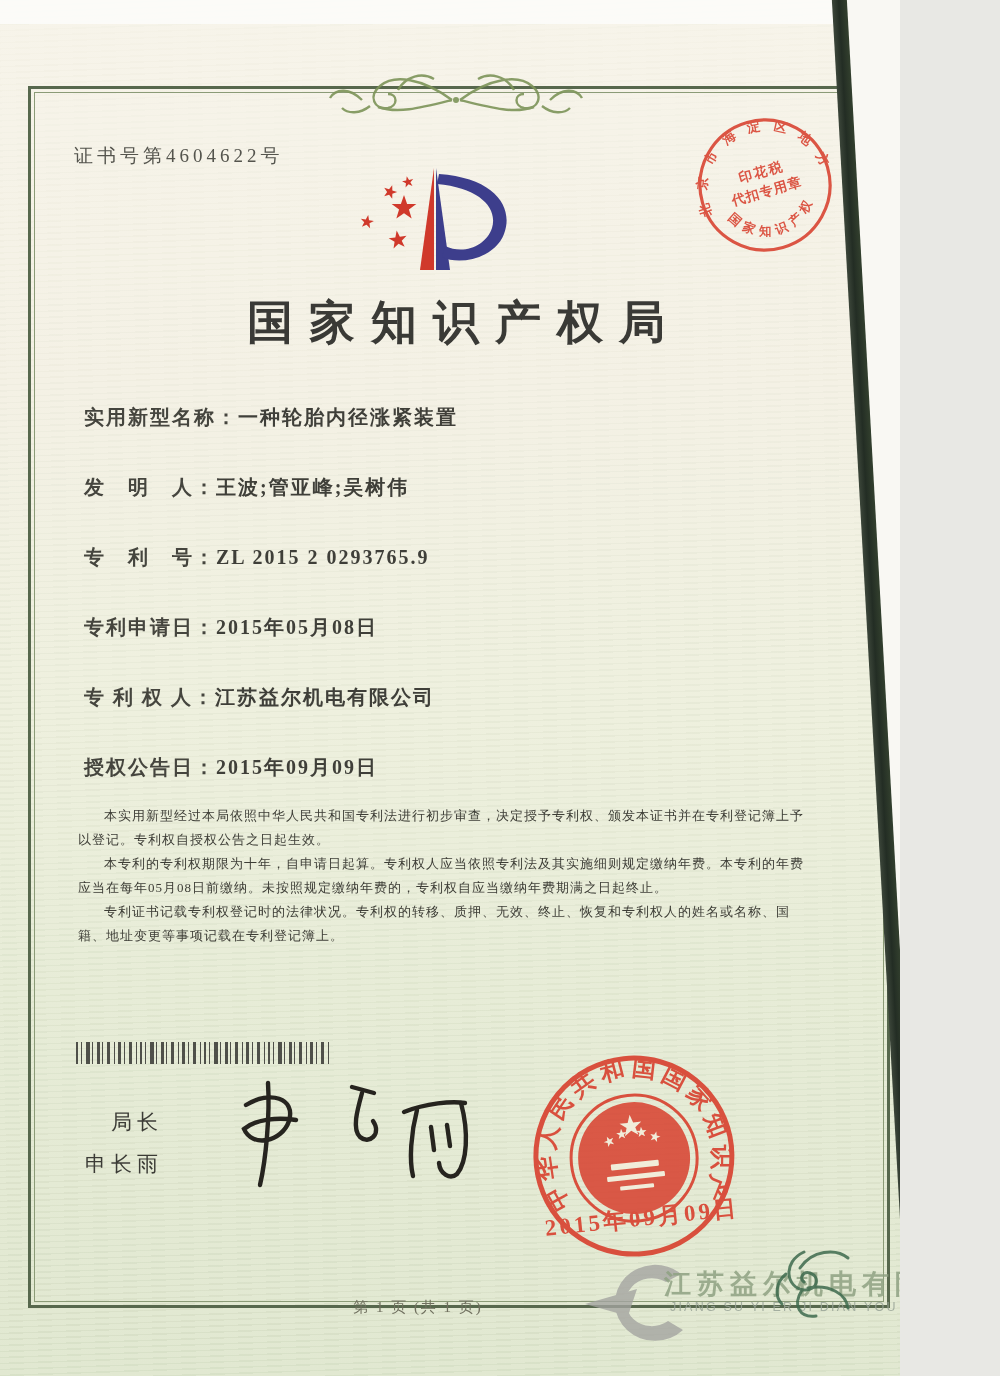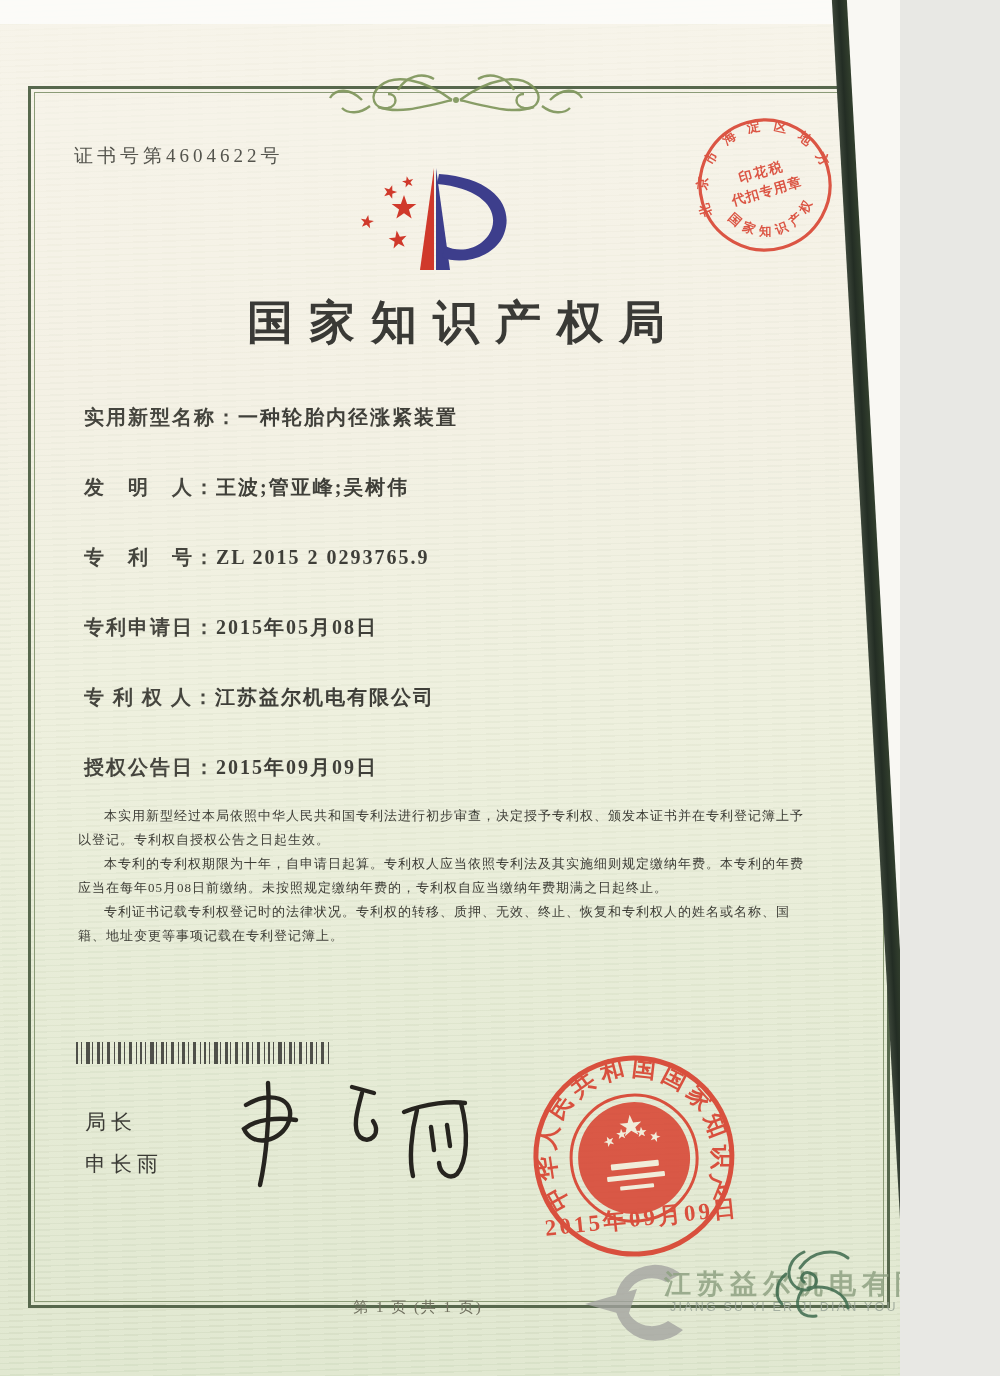--- a/index.html
+++ b/index.html
@@ -52,21 +52,21 @@
       #2e2e2b 26px 27px,rgba(0,0,0,0) 27px 31px,
       #2e2e2b 31px 34px,rgba(0,0,0,0) 34px 38px,
       #2e2e2b 38px 39px,rgba(0,0,0,0) 39px 42px,
       #2e2e2b 42px 45px,rgba(0,0,0,0) 45px 48px,
       #2e2e2b 48px 49px,rgba(0,0,0,0) 49px 53px,
       #2e2e2b 53px 56px,rgba(0,0,0,0) 56px 60px,
       #2e2e2b 60px 61px,rgba(0,0,0,0) 61px 64px);}
 
   
   .signer{position:absolute;left:85px;top:1108px;z-index:2;font-size:21px;color:#3b3b36;letter-spacing:5px;}
-  .signer div{margin-bottom:14px;}
+  .signer div{margin-bottom:14px;text-align:right;}
   .signature{position:absolute;left:212px;top:1075px;z-index:3;}
 
   
   .tax-stamp{position:absolute;left:694px;top:114px;width:142px;height:142px;z-index:4;
     transform:rotate(-16deg);opacity:.88;}
   .seal{position:absolute;left:514px;top:1046px;width:242px;height:222px;z-index:4;
     transform:rotate(-6deg);opacity:.9;}
 
   
   .logo{position:absolute;left:338px;top:166px;width:230px;height:124px;z-index:2;}

